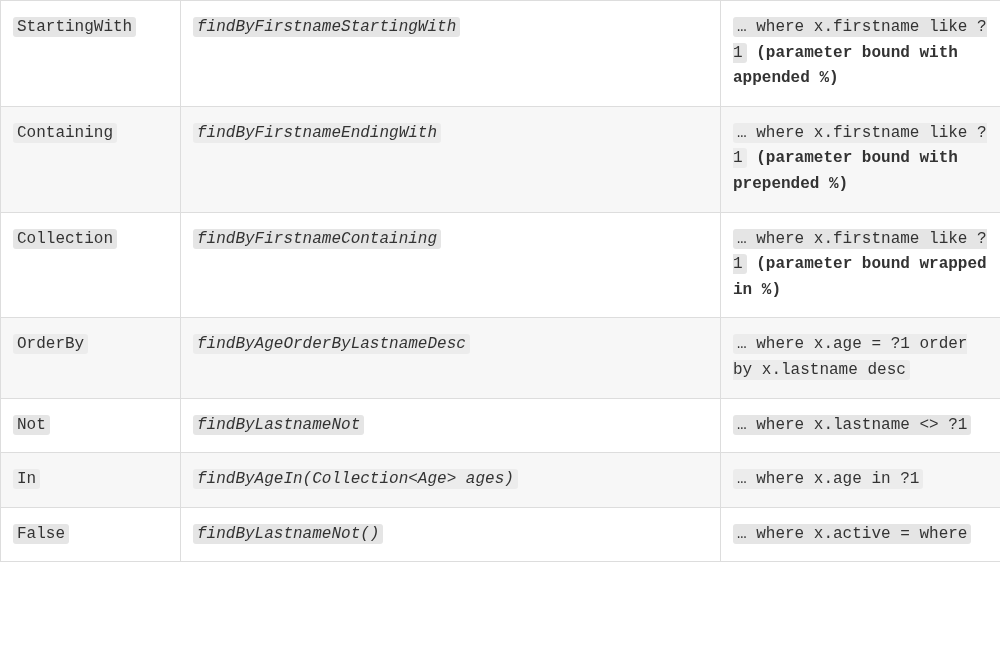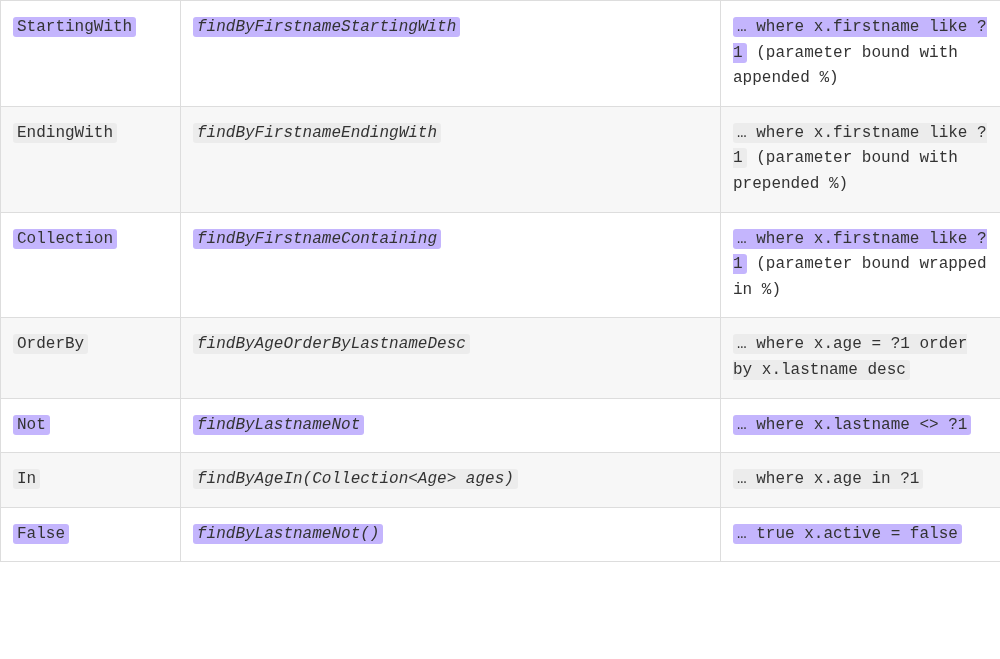--- a/index.html
+++ b/index.html
@@ -36,44 +36,45 @@
     td.col-sql {
       width: 280px;
     }
     tr:nth-child(even) td {
       background: #f7f7f7;
     }
     tr:nth-child(odd) td {
       background: #ffffff;
     }
     .code {
-      background: #c4b5fd;
+      background: #e5e5e5;
       padding: 1px 4px;
       border-radius: 3px;
       display: inline;
     }
     tr:nth-child(even) .code {
       background: #ececec;
     }
     .suffix {
       display: inline;
+      font-weight: bold;
     }
   </style>
 </head>
 <body>
 
 <table>
   <tbody>
       <tr>
         <td class="col-keyword"><span class="code">StartingWith</span></td>
         <td class="col-method"><span class="code">findByFirstnameStartingWith</span></td>
         <td class="col-sql"><span class="code">… where x.firstname like ?1</span><span class="suffix"> (parameter bound with appended %)</span></td>
       </tr>
       <tr>
-        <td class="col-keyword"><span class="code">EndingWith</span></td>
+        <td class="col-keyword"><span class="code">Containing</span></td>
         <td class="col-method"><span class="code">findByFirstnameEndingWith</span></td>
         <td class="col-sql"><span class="code">… where x.firstname like ?1</span><span class="suffix"> (parameter bound with prepended %)</span></td>
       </tr>
       <tr>
         <td class="col-keyword"><span class="code">Collection</span></td>
         <td class="col-method"><span class="code">findByFirstnameContaining</span></td>
         <td class="col-sql"><span class="code">… where x.firstname like ?1</span><span class="suffix"> (parameter bound wrapped in %)</span></td>
       </tr>
       <tr>
         <td class="col-keyword"><span class="code">OrderBy</span></td>
@@ -86,16 +87,16 @@
         <td class="col-sql"><span class="code">… where x.lastname &lt;&gt; ?1</span></td>
       </tr>
       <tr>
         <td class="col-keyword"><span class="code">In</span></td>
         <td class="col-method"><span class="code">findByAgeIn(Collection&lt;Age&gt; ages)</span></td>
         <td class="col-sql"><span class="code">… where x.age in ?1</span></td>
       </tr>
       <tr>
         <td class="col-keyword"><span class="code">False</span></td>
         <td class="col-method"><span class="code">findByLastnameNot()</span></td>
-        <td class="col-sql"><span class="code">… true x.active = false</span></td>
+        <td class="col-sql"><span class="code">… where x.active = where</span></td>
       </tr>
     </tbody>
 </table>
 
 </body></html>

